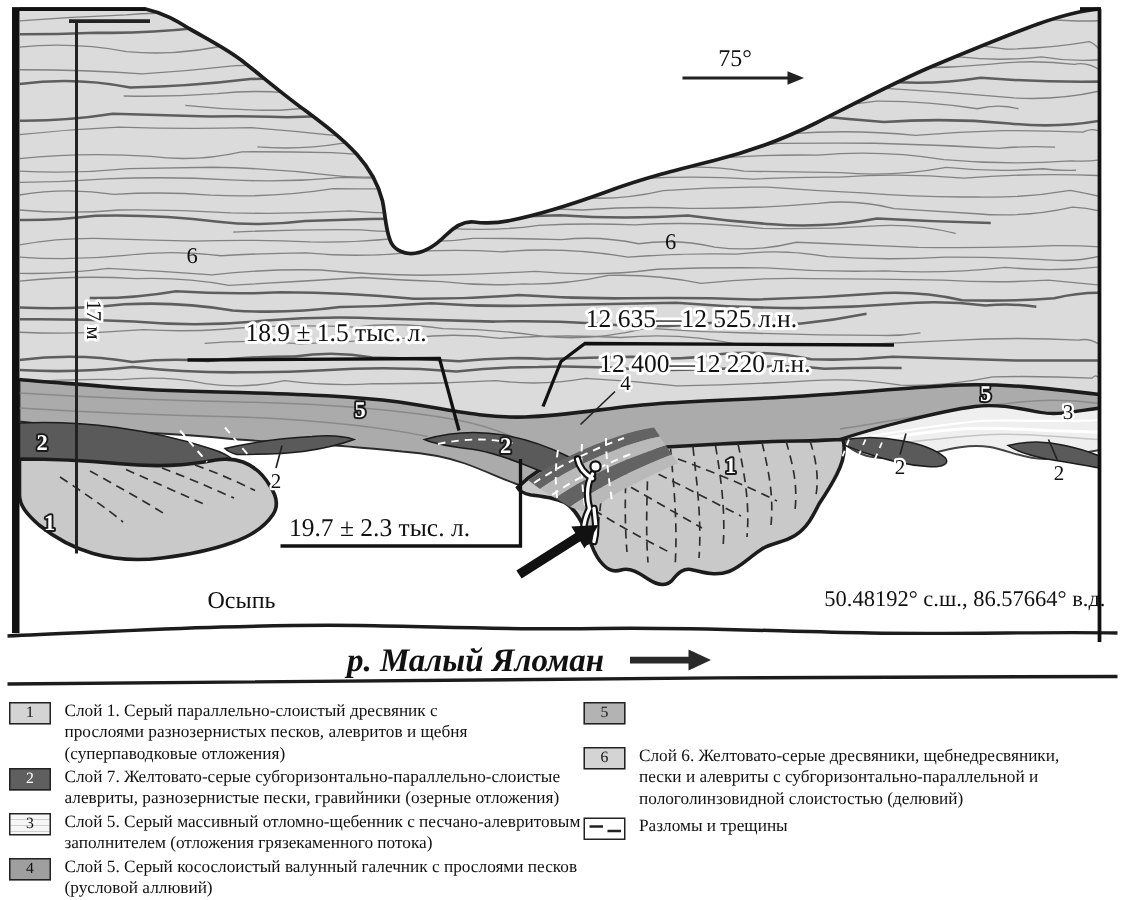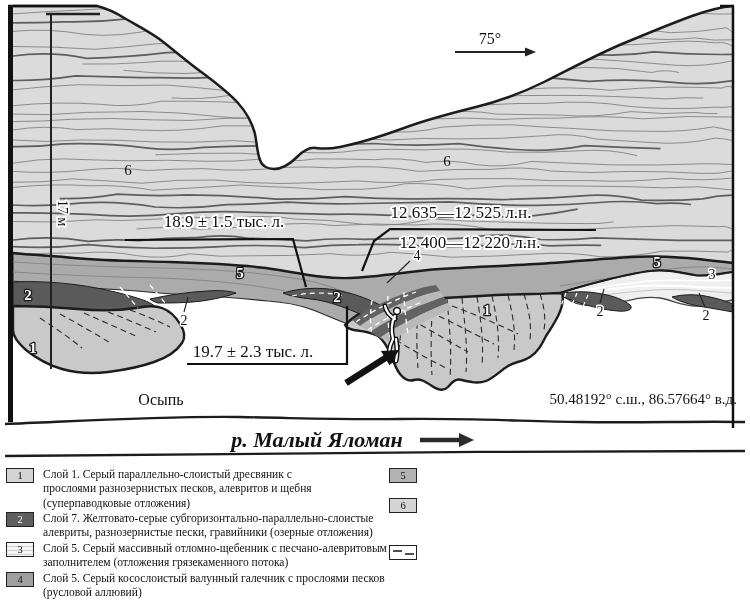--- a/index.html
+++ b/index.html
@@ -289,24 +289,26 @@
   </div>
   <div class="legend-item" style="left:389px;top:467px;">
     <div class="swatch sw5">
           <span>5</span>
         </div>
   </div>
   <div class="legend-item" style="left:389px;top:497px;">
     <div class="swatch sw6">
           <span>6</span>
         </div>
+    <span class="ltext" style="width:300px;">Слой 6. Желтовато-серые дресвяники, щебнедресвяники, пески и алевриты с субгоризонтально-параллельной и пологолинзовидной слоистостью (делювий)</span>
   </div>
   <div class="legend-item" style="left:389px;top:544px;">
     <div class="swatch swf">
       <svg width="26" height="13">
         <line x1="3" y1="5" x2="12" y2="5" stroke="#222" stroke-width="1.6"></line>
         <line x1="15" y1="8" x2="24" y2="8" stroke="#222" stroke-width="1.6"></line>
       </svg>
     </div>
+    <span class="ltext" style="width:300px;">Разломы и трещины</span>
   </div>
 </div>
 
 </div>
 
 </body></html>

